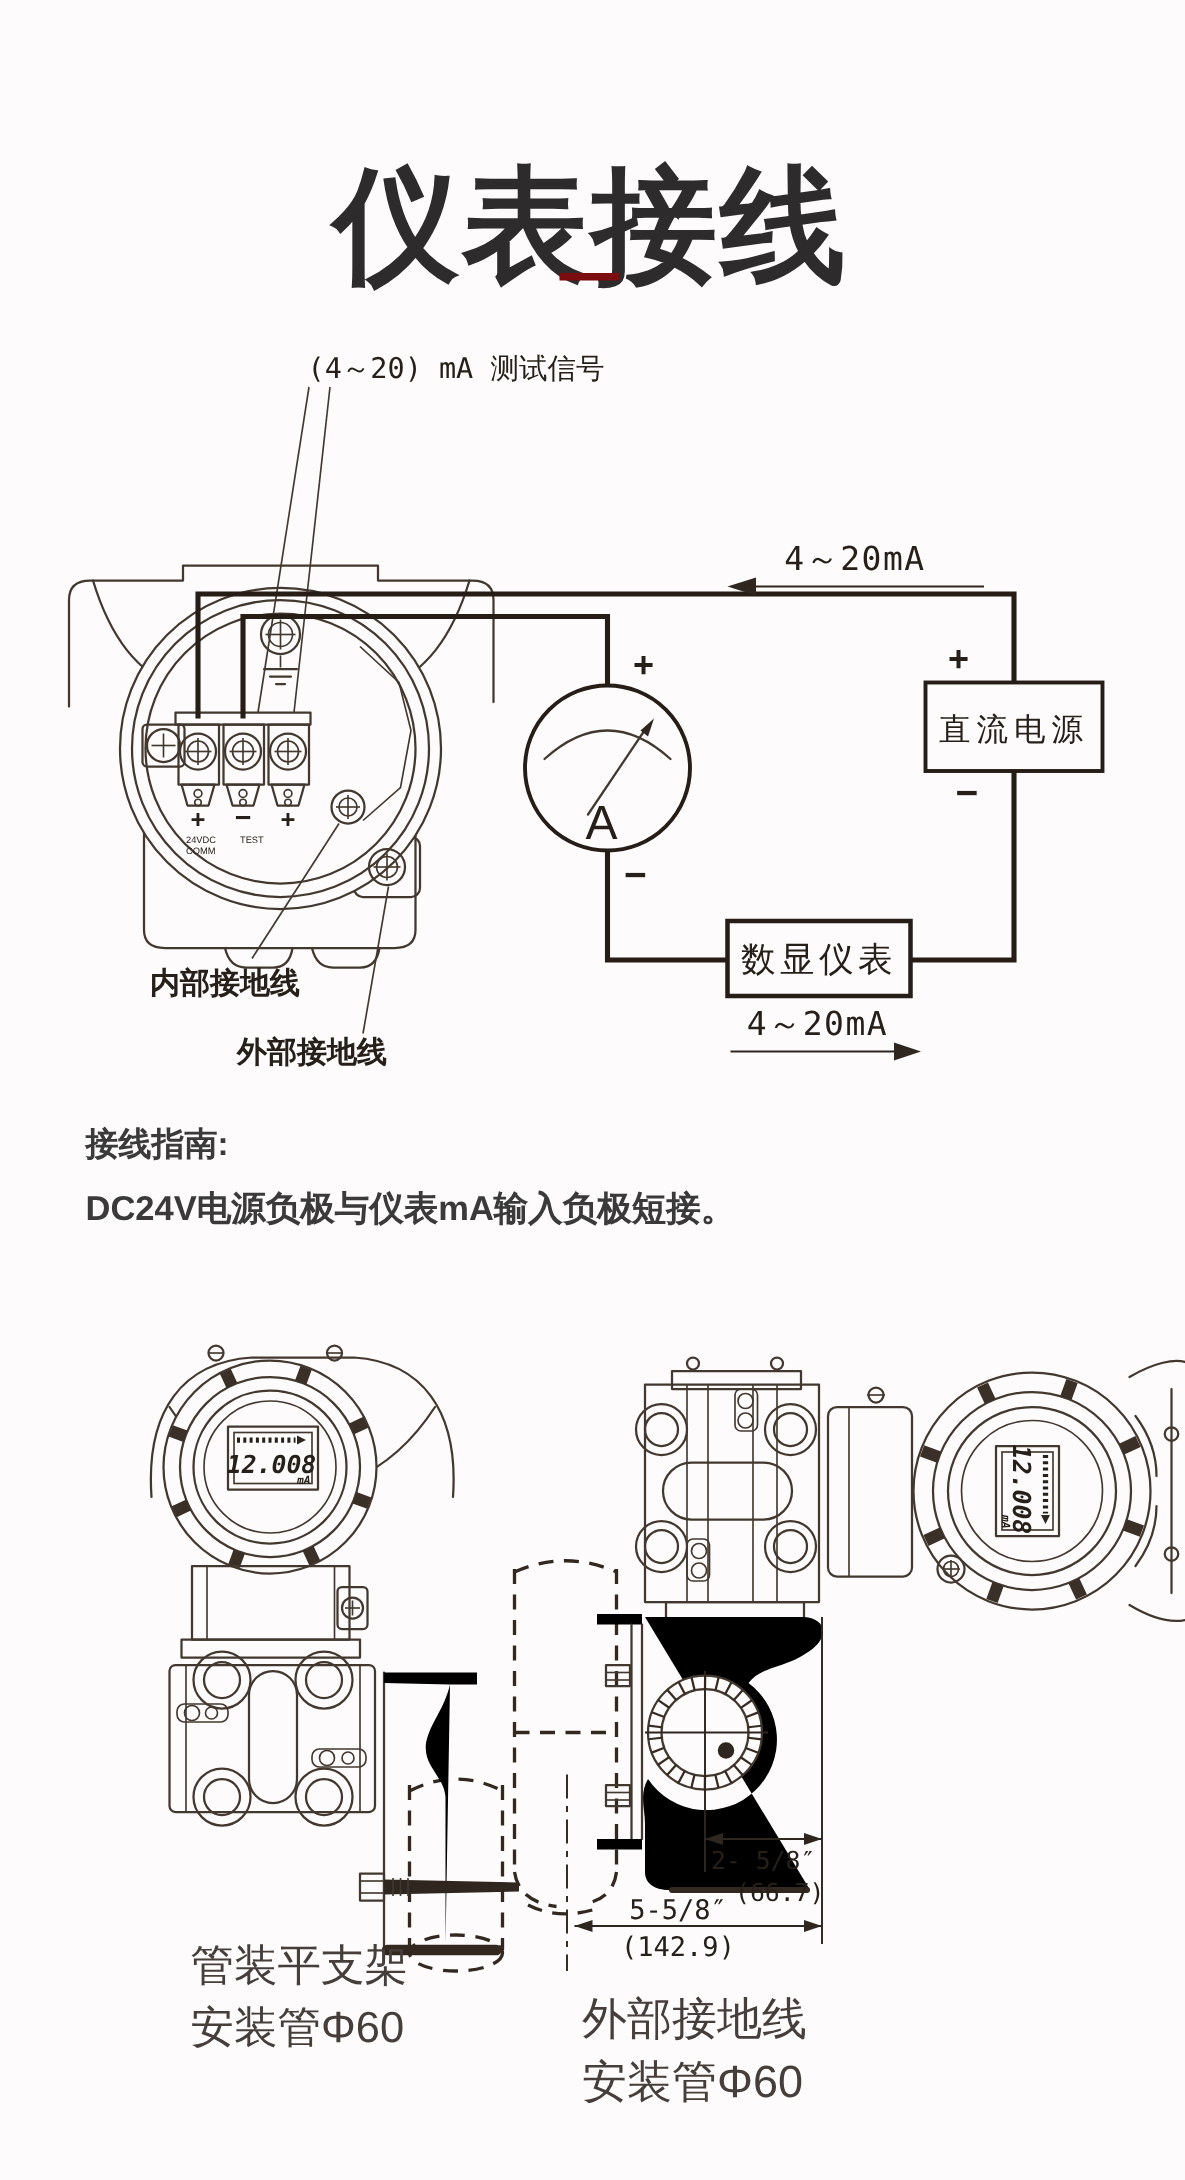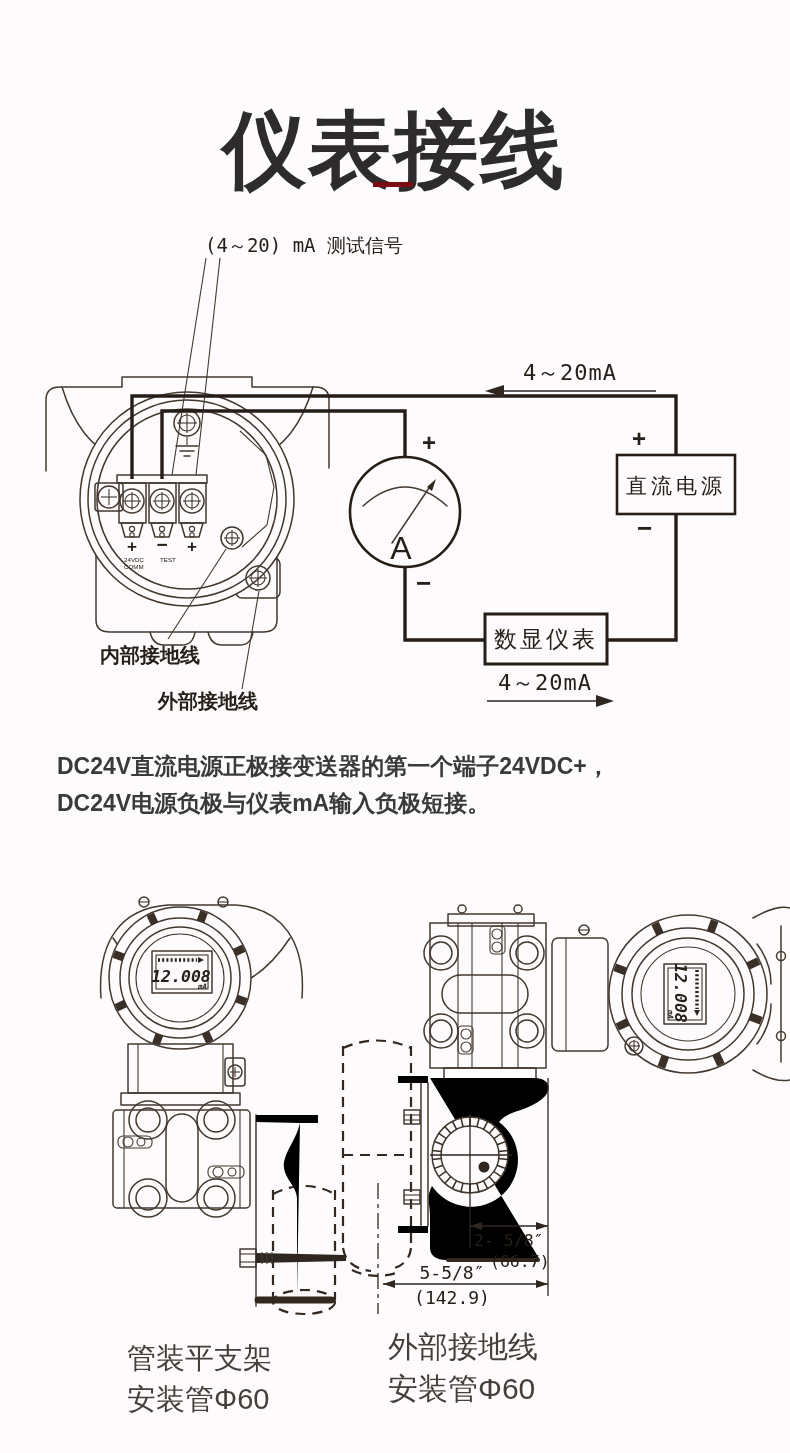--- a/index.html
+++ b/index.html
@@ -32,21 +32,21 @@
   .sign{font-family:"Liberation Sans",sans-serif;font-weight:700;}
   .lcdtxt{font-family:"DejaVu Sans Mono",monospace;font-weight:bold;font-style:italic;}
   .tiny{font-size:6.2px;font-family:"Liberation Sans",sans-serif;}
   .guide{
     left:57px;top:748px;width:690px;color:#3a3a3a;
   }
   .guide .g-head{font-size:22px;font-weight:700;margin-bottom:9px;}
   .guide .g-line{font-size:23px;font-weight:700;line-height:37px;white-space:nowrap;}
   .caption{color:#453e3a;font-weight:400;}
   .caption div{white-space:nowrap;}
-  .cap-left{left:127px;top:1338px;font-size:29px;line-height:41px;}
+  .cap-left{left:127px;top:1291px;font-size:29px;line-height:41px;}
   .cap-right{left:388px;top:1326px;font-size:30px;line-height:42px;}
 </style>
 </head>
 <body>
 
 <h1 class="abs title">仪表接线</h1>
 <div class="abs divider"></div>
 
 <svg class="abs" style="top:225px" width="790" height="512" viewBox="0 0 790 512">
 
@@ -188,21 +188,21 @@
     <line class="thin" x1="168" y1="414" x2="226" y2="324"></line>
     <text class="cjk" x="100" y="437" font-size="20" font-weight="600">内部接地线</text>
   </g>
   <g>
     <line class="thin" x1="242" y1="464" x2="259" y2="366"></line>
     <text class="cjk" x="158" y="483" font-size="20" font-weight="600">外部接地线</text>
   </g>
 </svg>
 
 <div class="abs guide">
-  <div class="g-line">DC24V直流电源正极接变送器的第一个端子24VDC+，</div>
+  <div class="g-head">接线指南:</div>
   <div class="g-line">DC24V电源负极与仪表mA输入负极短接。</div>
 </div>
 
 <svg class="abs" style="top:896px" width="790" height="434" viewBox="0 0 790 434">
 
   <g>
 
     <g class="dash">
       <line x1="273" y1="294" x2="273" y2="404"></line>
       <line x1="335" y1="294" x2="335" y2="404"></line>

